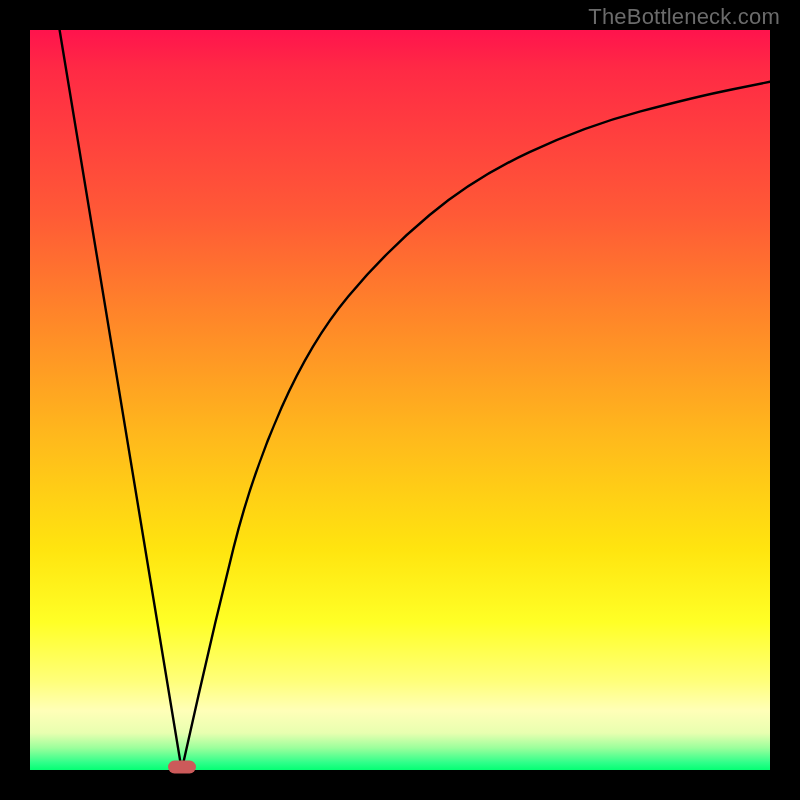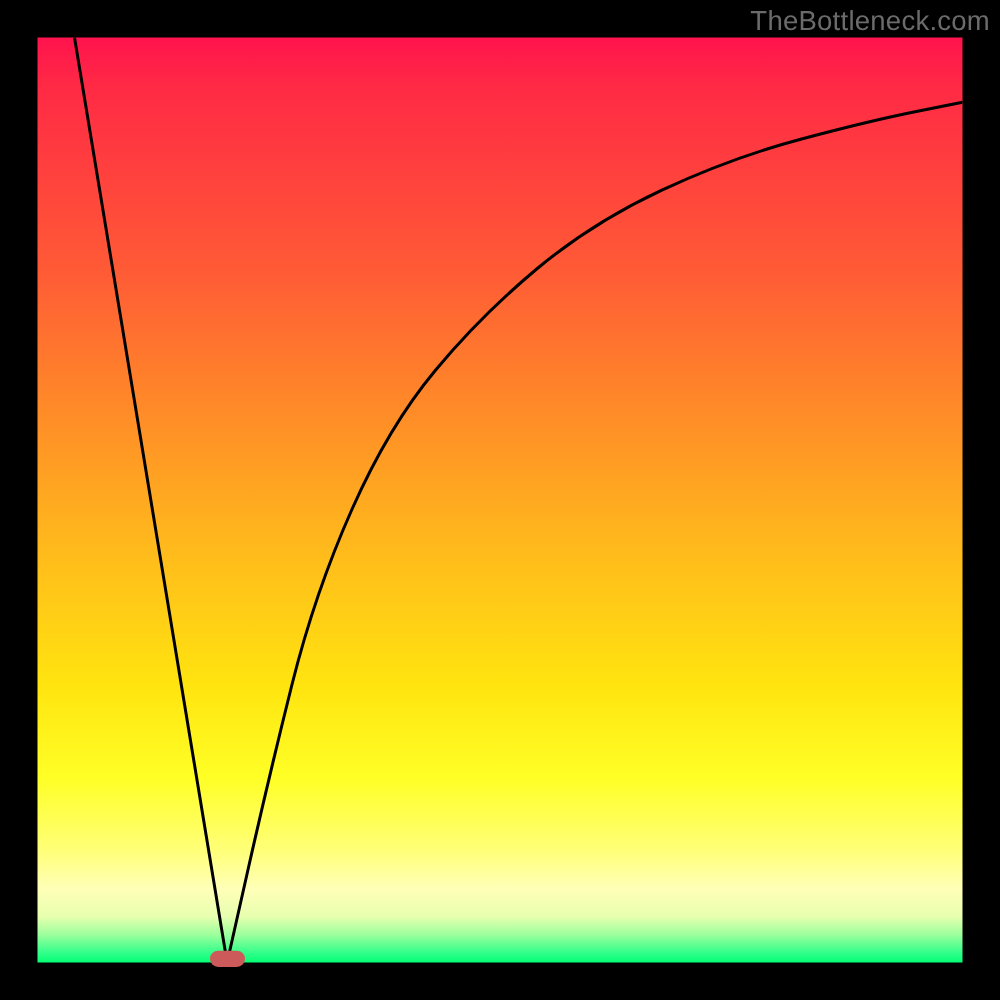--- a/index.html
+++ b/index.html
@@ -44,21 +44,21 @@
       #ffffb8 92%,
       #e8ffb0 95%,
       #9cff9c 97%,
       #2fff8a 99%,
       #05ff74 100%
     );
   }
   .watermark {
     position: absolute;
     top: 4px;
-    right: 8px;
+    right: 20px;
     color: #6b6b6b;
     font-size: 22px;
     font-weight: 500;
     letter-spacing: 0.2px;
     user-select: none;
   }
   svg.curve {
     position: absolute;
     left: 0;
     top: 0;

